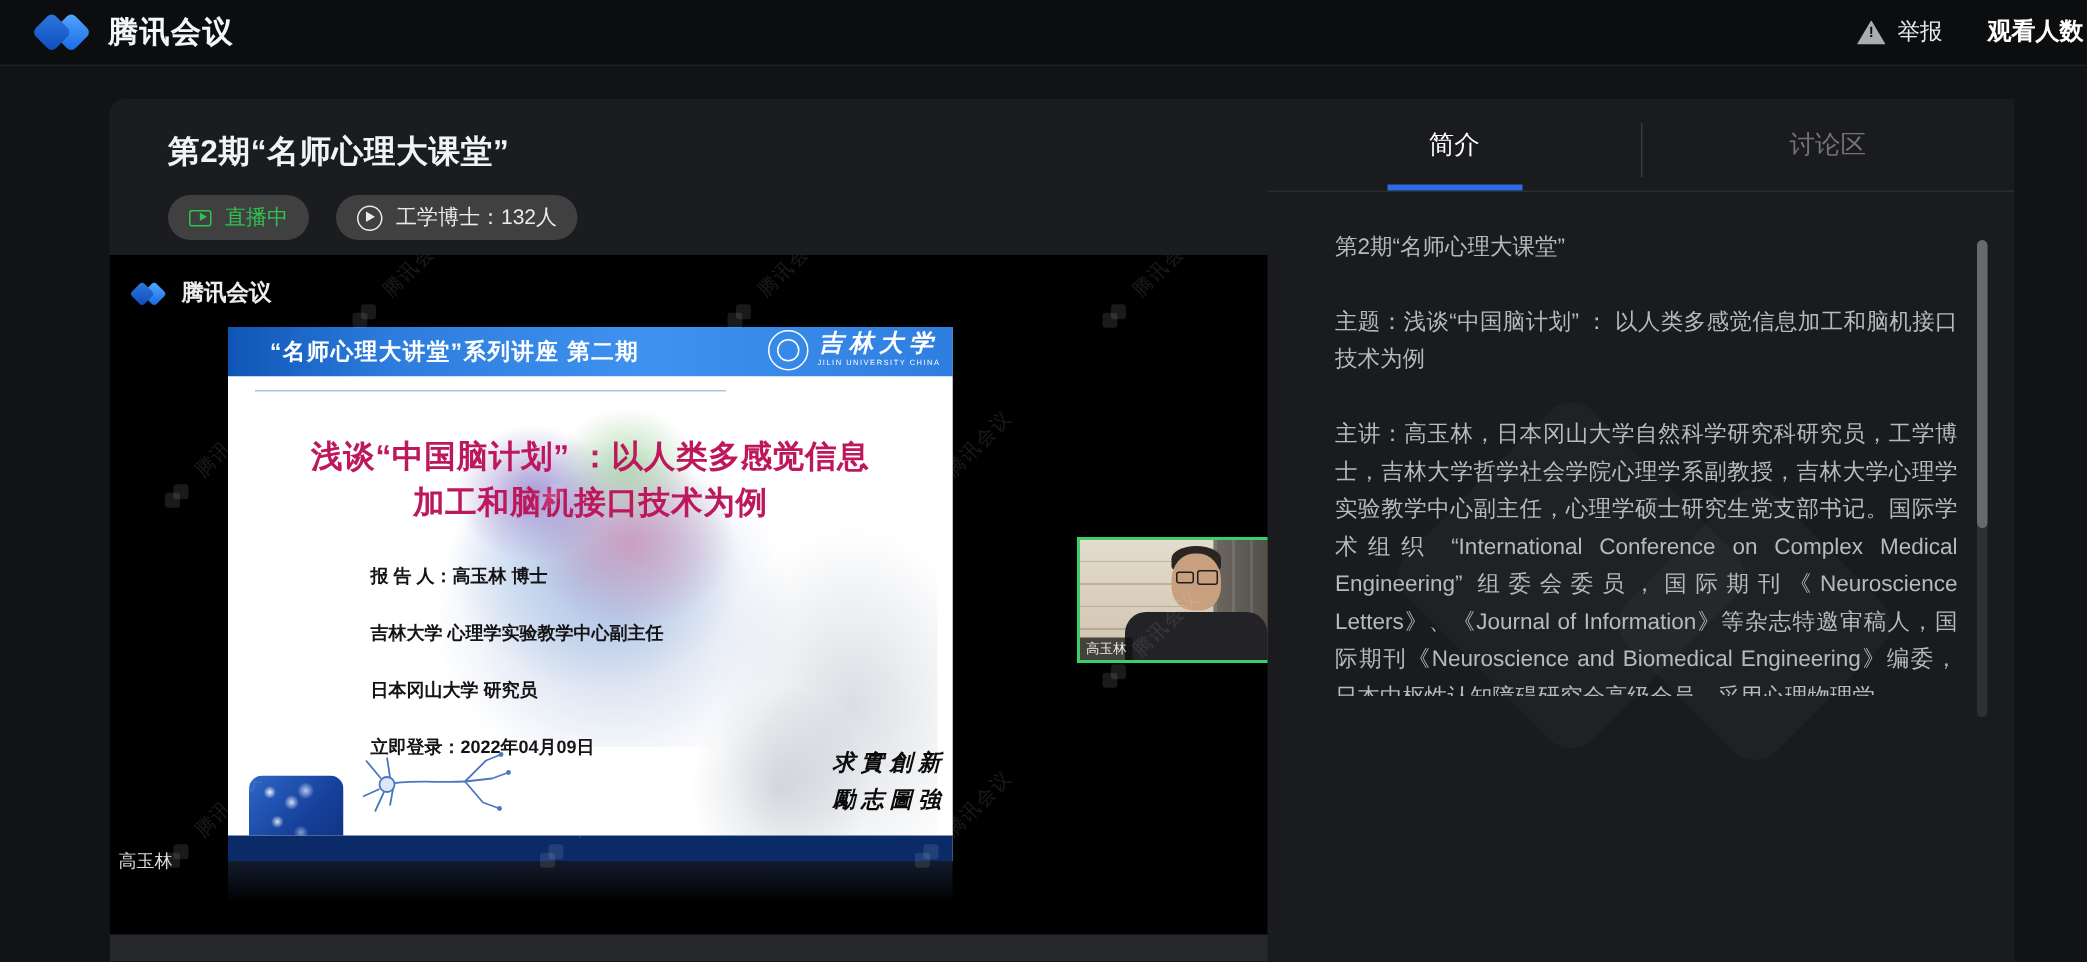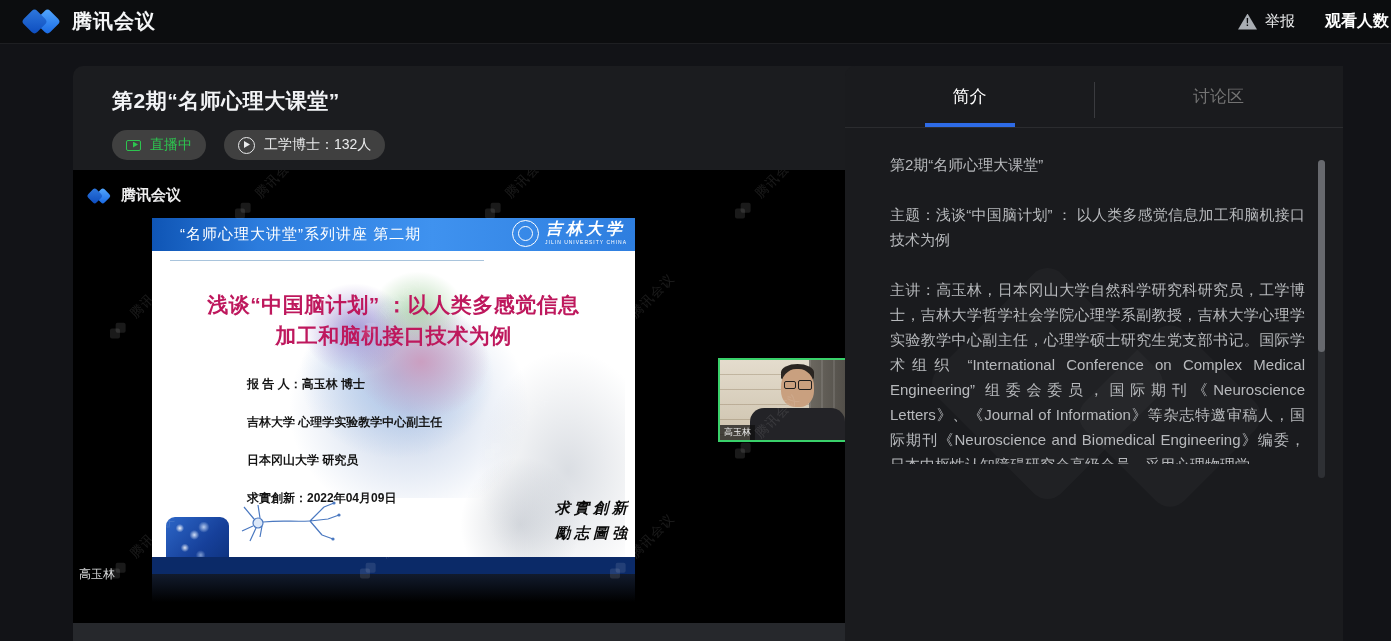--- a/index.html
+++ b/index.html
@@ -57,21 +57,21 @@
   .wm-layer { position:absolute; left:0; top:0; width:800px; height:453px; overflow:hidden; z-index:25; pointer-events:none; }
   .wm-tile { position:absolute; display:flex; align-items:center; gap:7px; transform:rotate(-45deg); color:rgba(255,255,255,0.10); font-size:13px; letter-spacing:1px; }
   .wm-tile em { font-style:normal; }
   .wm-logo { position:relative; width:24px; height:17px; display:inline-block; }
   .wm-logo::before, .wm-logo::after { content:""; position:absolute; top:3px; width:10px; height:10px; border-radius:2px; transform:rotate(45deg); background:rgba(255,255,255,0.10); }
   .wm-logo::before { left:1px; } .wm-logo::after { left:9px; }
 
   
   .slide { position:absolute; left:79px; top:48px; width:483px; height:356px; background:#fff; z-index:10; }
   .slide-head { position:relative; height:33px; background:linear-gradient(90deg,#0f55b5 0%,#2c7cdd 22%,#3f92ef 58%,#2e7edf 100%); display:flex; align-items:center; padding-left:28px; }
-  .slide-head-title { font-size:15px; font-weight:normal; color:#fff; letter-spacing:1px; }
+  .slide-head-title { font-size:15px; font-weight:bold; color:#fff; letter-spacing:1px; }
   .jlu { position:absolute; right:8px; top:2px; display:flex; align-items:center; gap:6px; }
   .jlu-seal { position:relative; width:27px; height:27px; border:1.5px solid #fff; border-radius:50%; }
   .jlu-seal::after { content:""; position:absolute; left:5px; top:5px; width:13px; height:13px; border:1px solid #fff; border-radius:50%; }
   .jlu-text { display:flex; flex-direction:column; align-items:center; line-height:1; color:#fff; }
   .jlu-cn { font-family:Liberation Mono, monospace; font-style:italic; font-weight:bold; font-size:16px; letter-spacing:4px; }
   .jlu-en { font-size:5px; letter-spacing:1px; margin-top:2px; }
   .slide-body { position:absolute; left:0; top:33px; width:483px; height:306px; background:#fff; overflow:hidden; }
   .brain { position:absolute; left:95px; top:12px; width:300px; height:235px;
     background:
       radial-gradient(65px 55px at 57% 20%, rgba(165,210,160,0.75), rgba(165,210,160,0) 70%),
@@ -199,21 +199,21 @@
         <div class="head-sil"></div>
         <div class="divider-line"></div>
         <div class="slide-title">
           <div>浅谈“中国脑计划” ：以人类多感觉信息</div>
           <div>加工和脑机接口技术为例</div>
         </div>
         <div class="slide-lines">
           <div>报 告 人：高玉林 博士</div>
           <div>吉林大学 心理学实验教学中心副主任</div>
           <div>日本冈山大学 研究员</div>
-          <div>求實創新：2022年04月09日</div>
+          <div>立即登录：2022年04月09日</div>
         </div>
         <div class="motto">
           <div>求實創新</div>
           <div>勵志圖強</div>
         </div>
         <div class="mol-img"></div>
         <svg class="neuron" viewBox="0 0 112 50">
           <g stroke="#4a78c0" fill="none" stroke-width="1.2">
             <circle cx="20" cy="26" r="5" fill="#dce8f8"></circle>
             <path d="M16 22 L6 10 M22 21 L20 8 M15 29 L4 34 M18 31 L12 44 M24 29 L22 40"></path>

